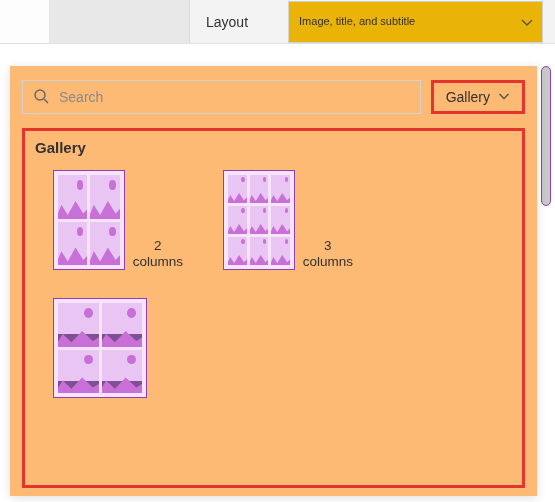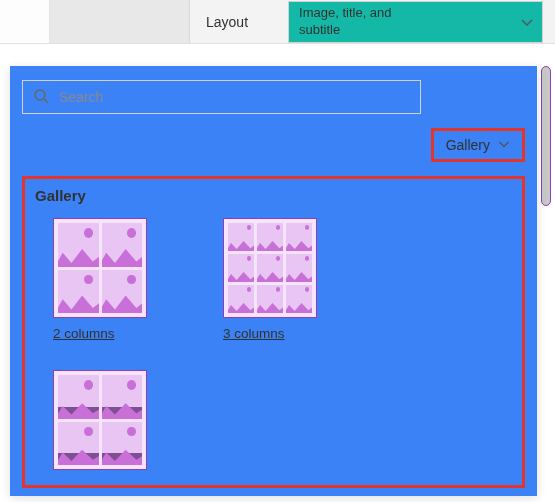--- a/index.html
+++ b/index.html
@@ -35,40 +35,40 @@
     display: flex;
     align-items: center;
     padding: 0 12px 0 16px;
     gap: 40px;
   }
   .layout-label { color: #323130; }
   .layout-select {
     flex: 1;
     height: 42px;
     border: 1px solid #d2d2d2;
-    background: #14b8a6;
+    background: #eab308;
     display: flex;
     align-items: center;
     justify-content: space-between;
     padding: 4px 8px 4px 10px;
-    font-size: 13px;
+    font-size: 11px;
     line-height: 1.25;
     color: #323130;
   }
   .layout-select .txt { max-width: 120px; }
   .chevron svg { display: block; }
 
   
   .panel {
     position: absolute;
     left: 10px;
     right: 18px;
     top: 66px;
     bottom: 6px;
-    background: #3b82f6;
+    background: #fdba74;
     box-shadow: 0 2px 10px rgba(0,0,0,0.12);
   }
   .scrollbar {
     position: absolute;
     right: 4px;
     top: 66px;
     bottom: 6px;
     width: 10px;
   }
   .scrollbar .thumb {
@@ -107,21 +107,21 @@
   .filterbtn {
     height: 34px;
     display: flex;
     align-items: center;
     gap: 8px;
     padding: 0 12px;
     color: #323130;
     cursor: pointer;
     border: 2px solid transparent;
   }
-  .highlight-red { border: 3px solid #e4342c !important; margin-top: 48px; }
+  .highlight-red { border: 3px solid #e4342c !important; }
 
   .section {
     position: absolute;
     left: 12px;
     right: 12px;
     top: 62px;
     bottom: 8px;
     padding: 10px 0 0 6px;
   }
   .section.highlight-red { padding: 8px 0 0 6px; }
@@ -132,25 +132,24 @@
   }
   .grid {
     display: flex;
     flex-wrap: wrap;
     gap: 28px 40px;
     padding: 4px 6px 6px 22px;
   }
   .item {
     width: 130px;
     display: flex;
-    flex-direction: column;
-    align-items: flex-start;
+    flex-direction: row;
+    align-items: flex-end;
     gap: 8px;
     cursor: pointer;
-    text-decoration: underline;
   }
   .thumb {
     width: 94px;
     height: 100px;
     border: 1.5px solid #8d3fb3;
     background: #f5e4fb;
     display: flex;
     flex-direction: column;
     padding: 4px;
     gap: 3px;

